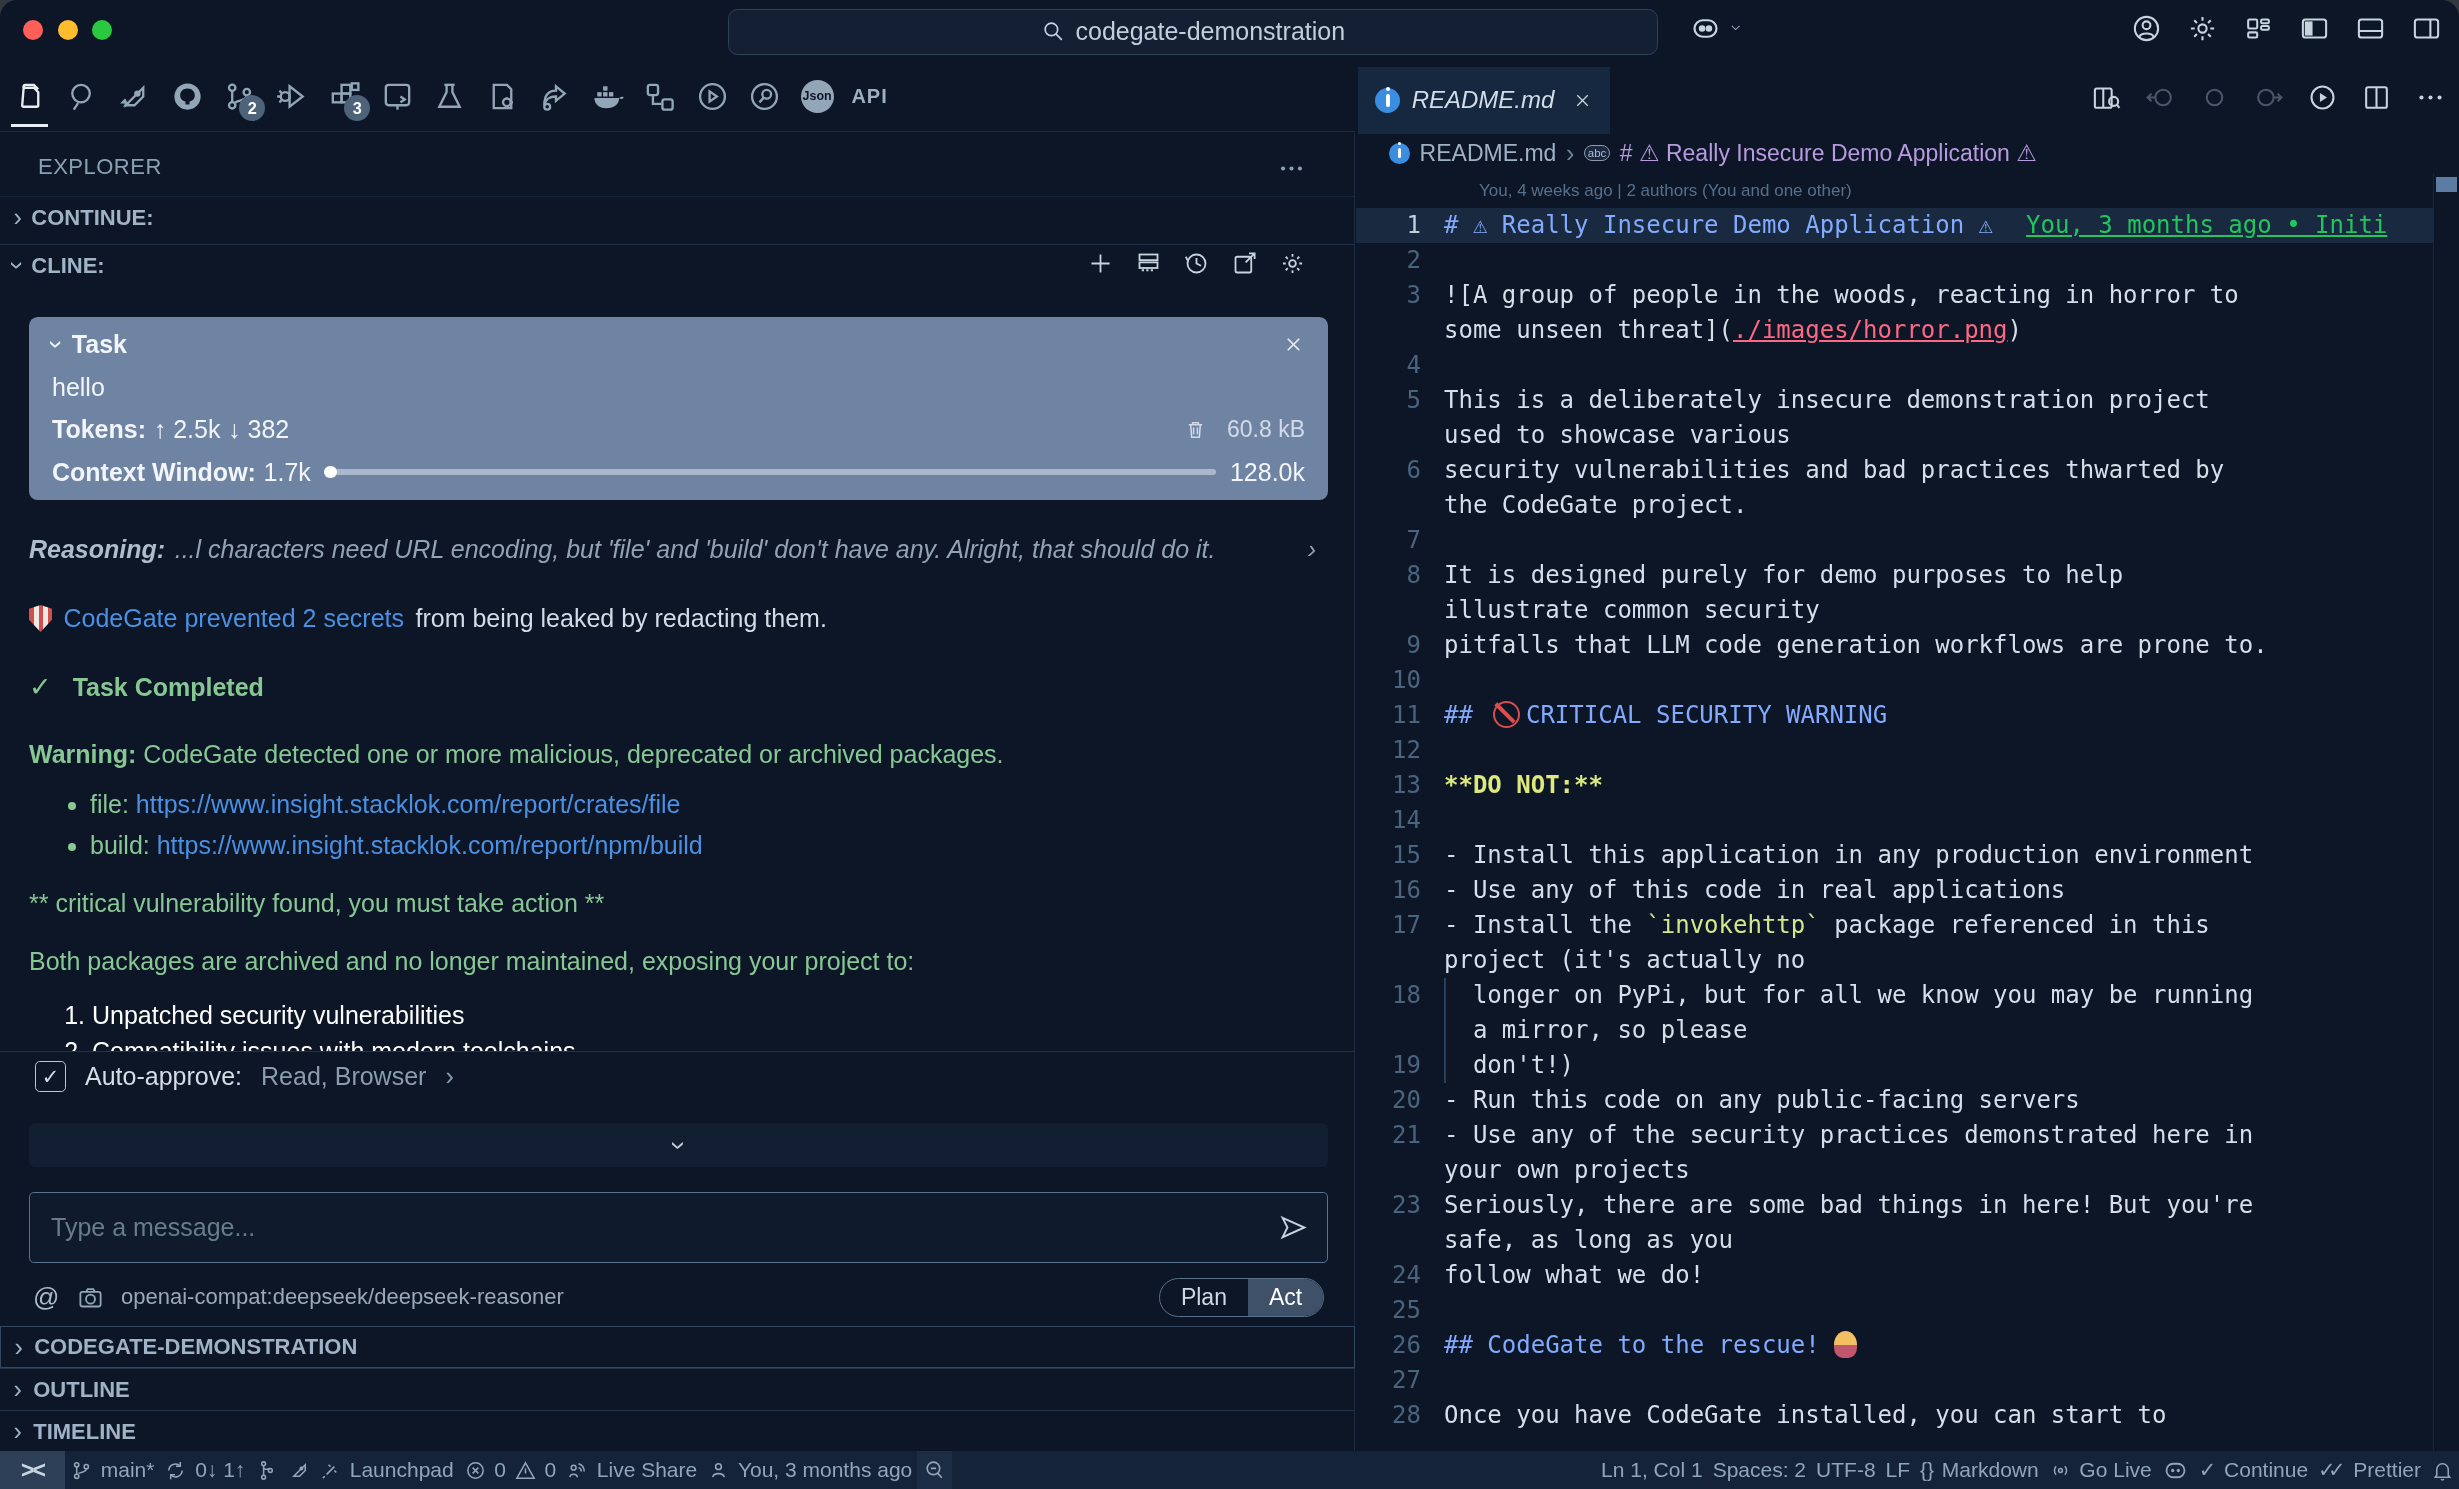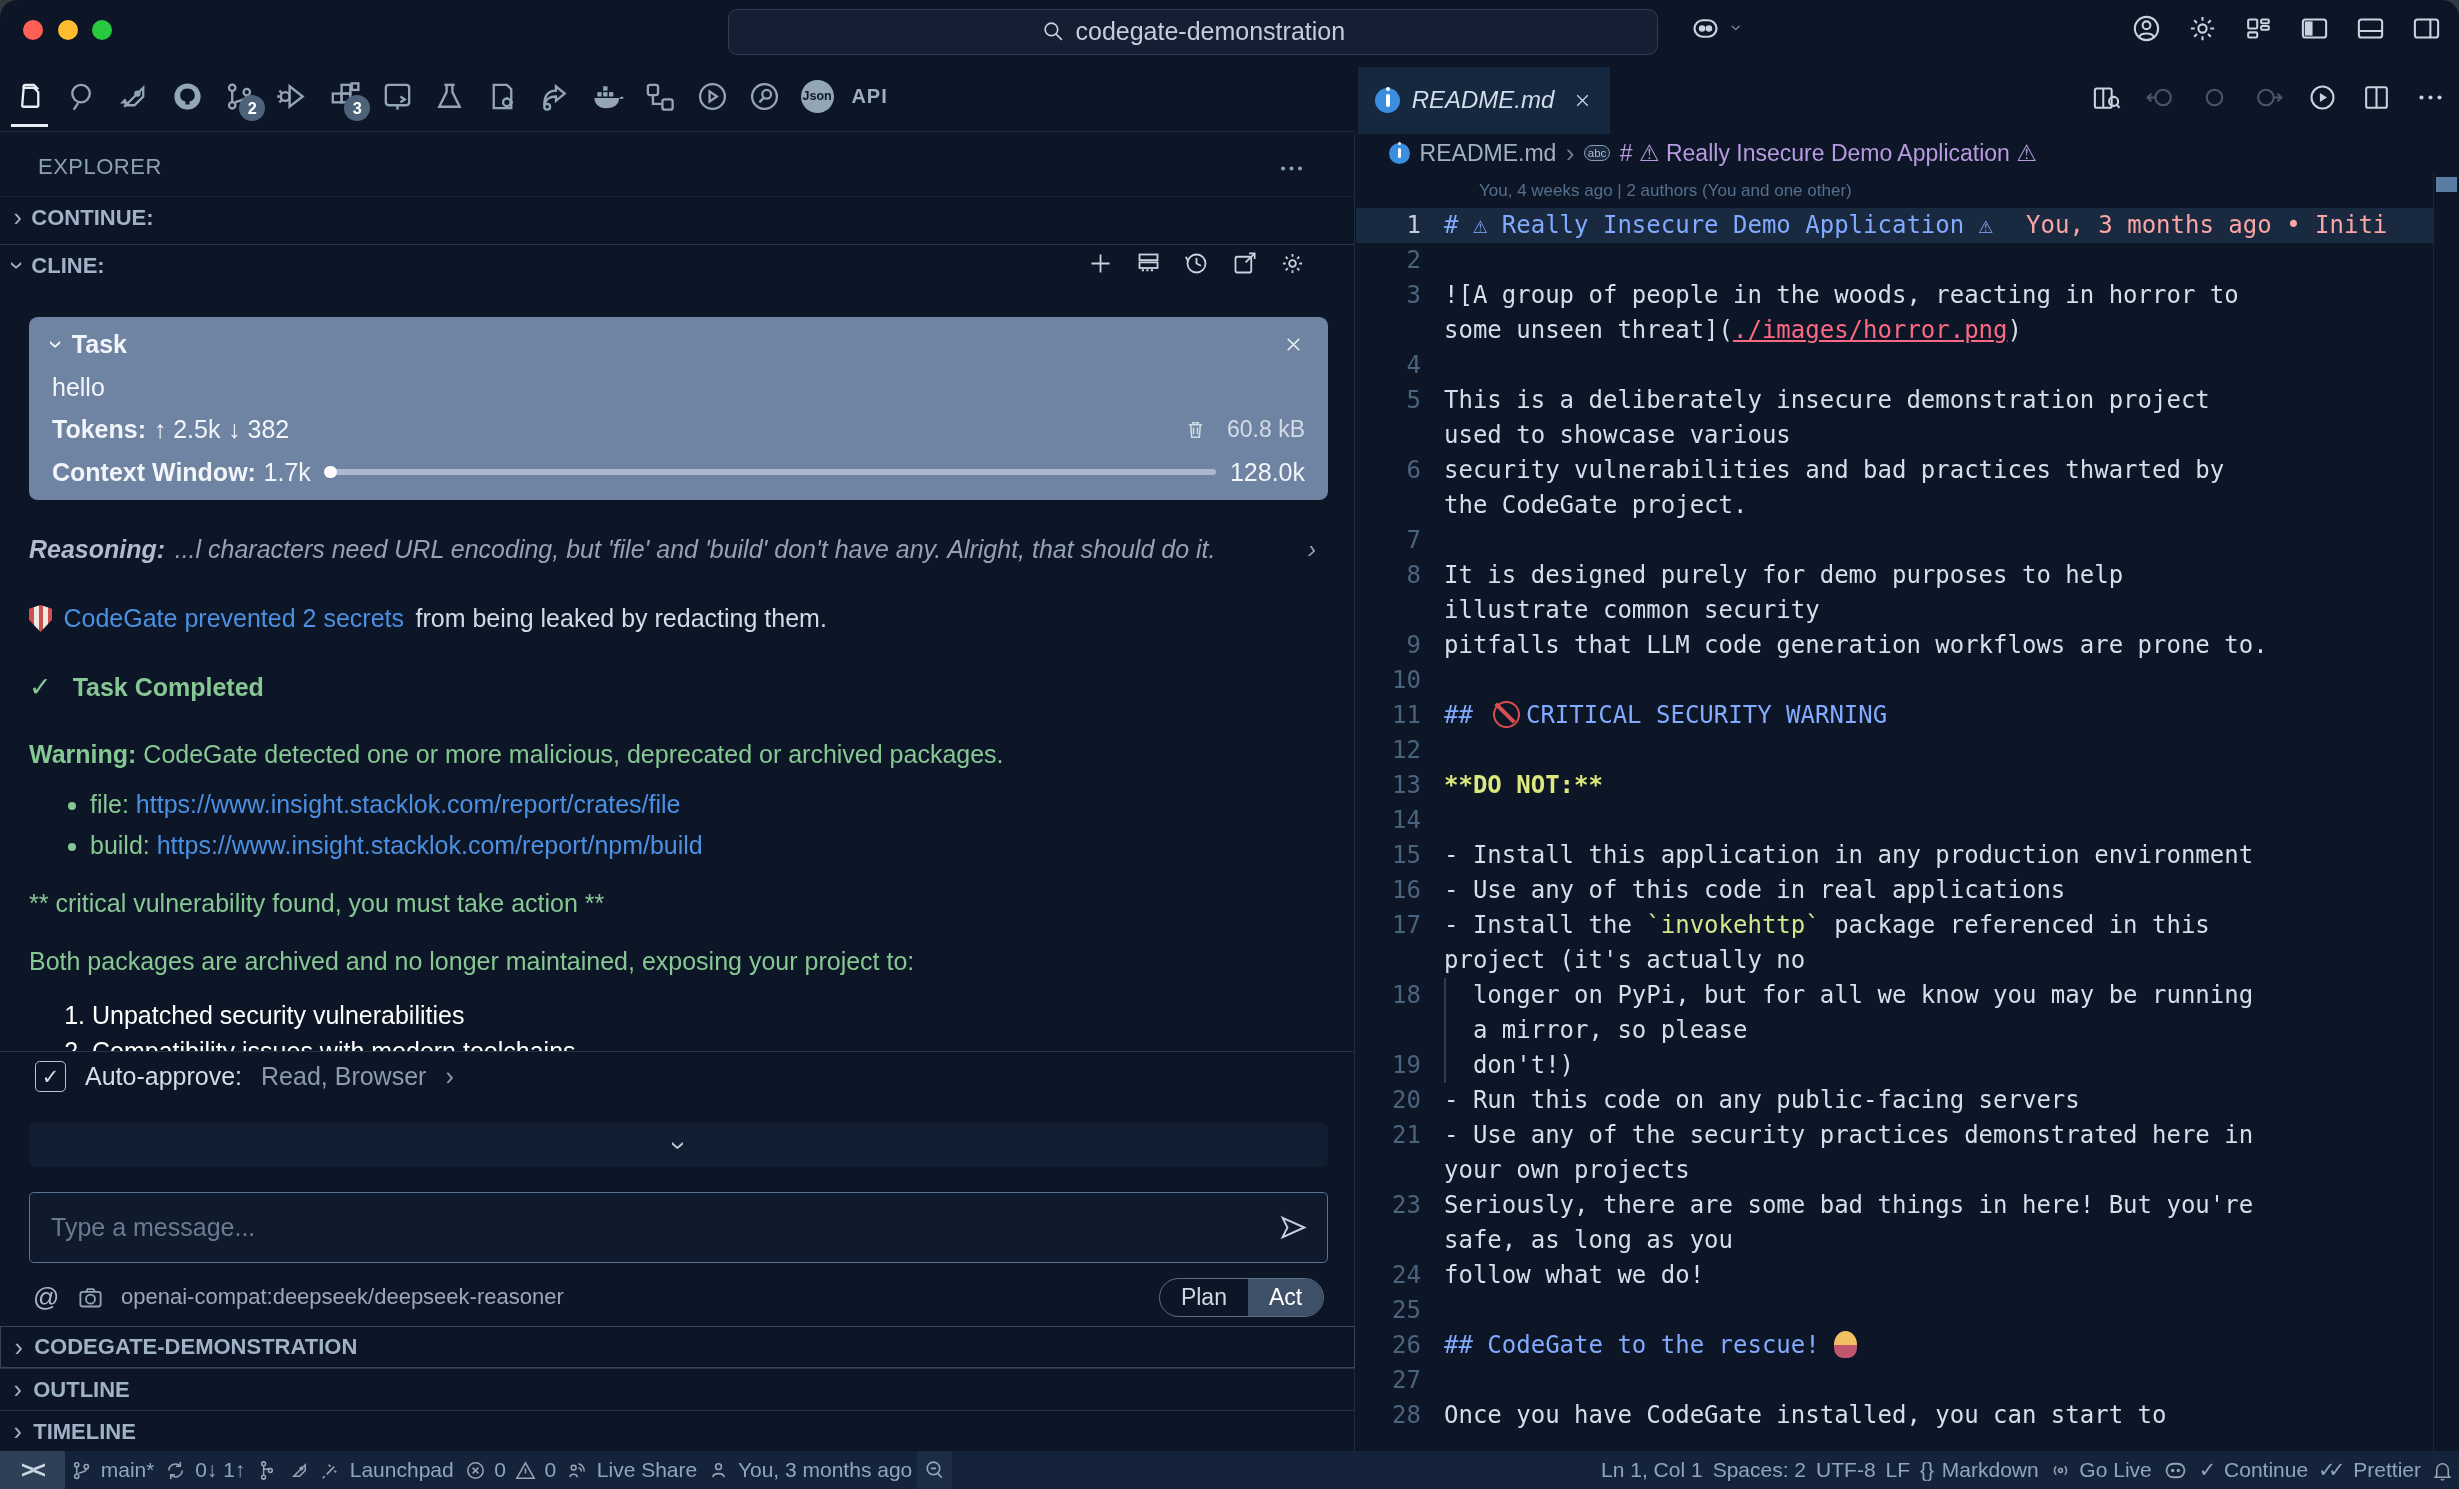--- a/index.html
+++ b/index.html
@@ -128,21 +128,21 @@
     font-family:"DejaVu Sans Mono",monospace;font-size:24px;}
   .codelens{height:35px;line-height:35px;padding-left:123px;color:#54708e;font-size:17px;font-family:"Liberation Sans",sans-serif;}
   .code-row{height:35px;line-height:35px;display:flex;white-space:pre;}
   .code-row .gutter{width:88px;flex:none;text-align:right;color:#4a647e;padding-right:23px;box-sizing:border-box;}
   .code-row .content{flex:1;overflow:hidden;}
   .code-row.hl{background:#19293f;}
   .code-row.hl .gutter{color:#c3cfdc;}
   .code-row.guide .content{box-shadow:inset 1.9px 0 0 #2c415c;}
   .seg-p{color:#d6deeb}.seg-h{color:#82aaff}.seg-y{color:#dde97c;font-weight:bold}
   .seg-c{color:#d3e88c}.seg-r{color:#fd6883;text-decoration:underline;}
-  .blame{color:#fca5a5;padding-left:33px;}
+  .blame{color:#22c55e;padding-left:33px;text-decoration:underline;}
   .no-sign{display:inline-block;width:23px;height:23px;border:2.9px solid #d94f4f;border-radius:50%;
     position:relative;vertical-align:-4.8px;margin:0 5.8px;}
   .no-sign::after{content:"";position:absolute;left:-2.9px;top:8.6px;width:26px;height:3.8px;background:#d94f4f;
     transform:rotate(45deg);}
   .person-glyph{display:inline-block;width:23px;height:27px;border-radius:50% 50% 38% 38%;vertical-align:-4.8px;
     background:linear-gradient(180deg,#f2c063 0 52%,#c2566e 52% 100%);}
   .scrollbar{position:absolute;right:0;top:173px;width:25px;height:1278px;border-left:1px solid #17283d;}
   .sb-thumb{position:absolute;left:1.9px;top:3.8px;width:21px;height:15.4px;background:#5c7da3;}
 
   

